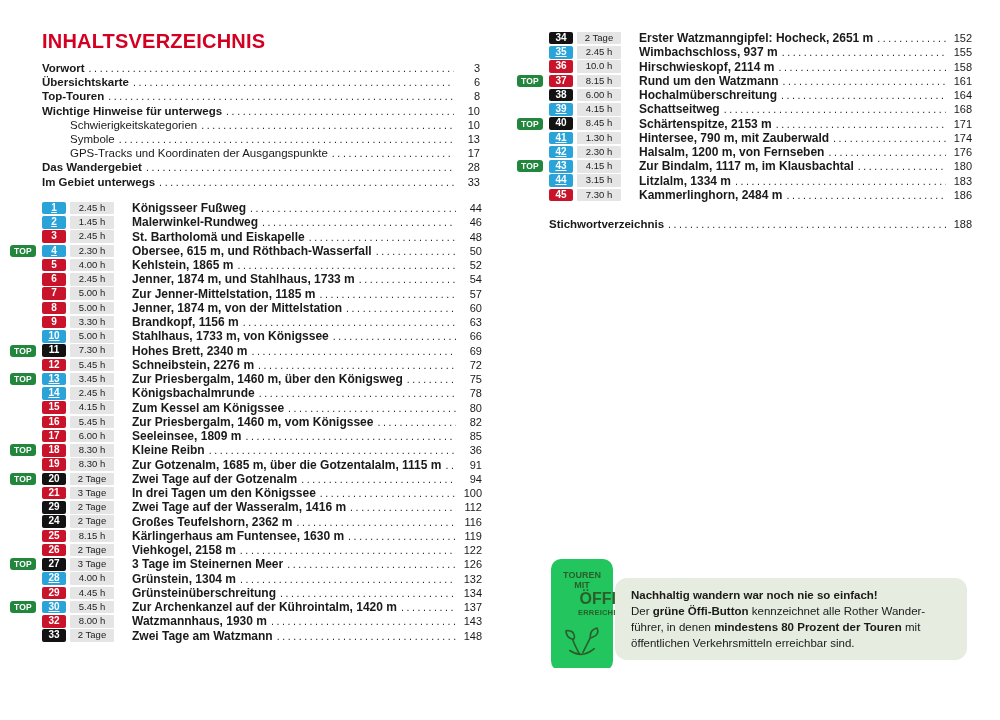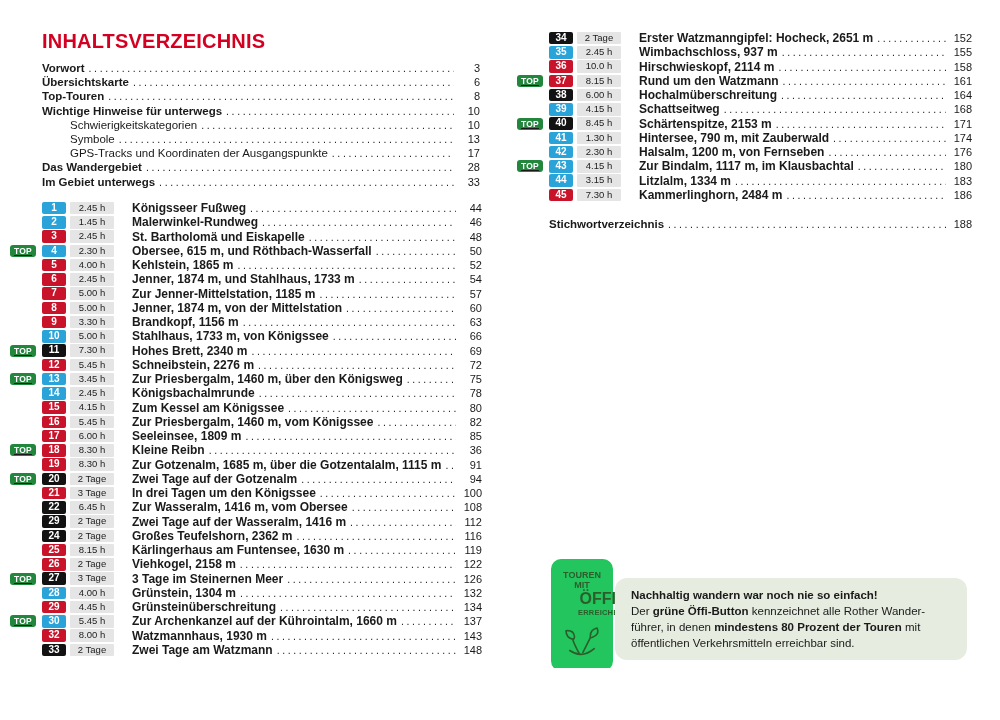--- a/index.html
+++ b/index.html
@@ -16,30 +16,30 @@
   .frow { height:14.2px; }
   .trow { height:14.25px; }
   .irow { height:14.2px; }
   .flabel { font-size:11.5px; font-weight:bold; white-space:nowrap; }
   .frow.indent .flabel { padding-left:28px; font-weight:normal; }
   .leader { flex:1; overflow:hidden; white-space:nowrap; height:14px; line-height:14px;
             font-size:10.5px; letter-spacing:2.6px; color:#1a1a1a; margin:0 2px 0 4px; }
   .leader::after { content:"....................................................................................................."; }
   .pg { font-size:11px; text-align:right; min-width:24px; white-space:nowrap; }
   
-  .topslot { width:32px; display:flex; justify-content:flex-start;text-decoration:underline; }
+  .topslot { width:32px; display:flex; justify-content:flex-start; }
   .topbadge {
     display:inline-block; background:#22863c; color:#fff; font-size:8.5px; font-weight:bold;
     line-height:12px; height:12px; padding:0 4px; border-radius:3px; letter-spacing:.2px;
   }
   .chip {
     width:24px; height:12.5px; line-height:12.5px; border-radius:2px; text-align:center;
     color:#fff; font-size:10px; font-weight:bold; margin-right:4px; flex:0 0 auto;
   }
-  .c-blue  { background:#29a3d8; }
+  .c-blue  { background:#29a3d8;text-decoration:underline; }
   .c-red   { background:#c9132a; }
   .c-black { background:#121212;text-align:center; }
   .time {
     width:44px; height:12.5px; line-height:12.5px; background:#e5e5e5; color:#222;
     font-size:9.5px; text-align:center; margin-right:18px; flex:0 0 auto; border-radius:1px;
   }
   .ttl { font-size:12px; font-weight:bold; white-space:nowrap; }
   
   #front-matter { position:absolute; left:42px; top:61px; width:438px; }
   #left-tours   { position:absolute; left:10px; top:201px; width:472px; }
@@ -329,30 +329,20 @@
     <span class="chip c-red">21</span>
     <span class="time">3 Tage</span>
     <span class="ttl">In drei Tagen um den Königssee</span>
     <span class="leader"></span>
     <span class="pg">100</span>
   </div>
       <div class="trow">
     <span class="topslot">
           <span class="topbadge" style="visibility: hidden;"></span>
         </span>
-    <span class="chip c-black">22</span>
-    <span class="time">6.45 h</span>
-    <span class="ttl">Zur Wasseralm, 1416 m, vom Obersee</span>
-    <span class="leader"></span>
-    <span class="pg">108</span>
-  </div>
-      <div class="trow">
-    <span class="topslot">
-          <span class="topbadge" style="visibility: hidden;"></span>
-        </span>
     <span class="chip c-black">29</span>
     <span class="time">2 Tage</span>
     <span class="ttl">Zwei Tage auf der Wasseralm, 1416 m</span>
     <span class="leader"></span>
     <span class="pg">112</span>
   </div>
       <div class="trow">
     <span class="topslot">
           <span class="topbadge" style="visibility: hidden;"></span>
         </span>
@@ -411,21 +401,21 @@
     <span class="ttl">Grünsteinüberschreitung</span>
     <span class="leader"></span>
     <span class="pg">134</span>
   </div>
       <div class="trow">
     <span class="topslot">
           <span class="topbadge">TOP</span>
         </span>
     <span class="chip c-blue">30</span>
     <span class="time">5.45 h</span>
-    <span class="ttl">Zur Archenkanzel auf der Kührointalm, 1660 m</span>
+    <span class="ttl">Zur Archenkanzel auf der Kührointalm, 1420 m</span>
     <span class="leader"></span>
     <span class="pg">137</span>
   </div>
       <div class="trow">
     <span class="topslot">
           <span class="topbadge" style="visibility: hidden;"></span>
         </span>
     <span class="chip c-red">32</span>
     <span class="time">8.00 h</span>
     <span class="ttl">Watzmannhaus, 1930 m</span>

